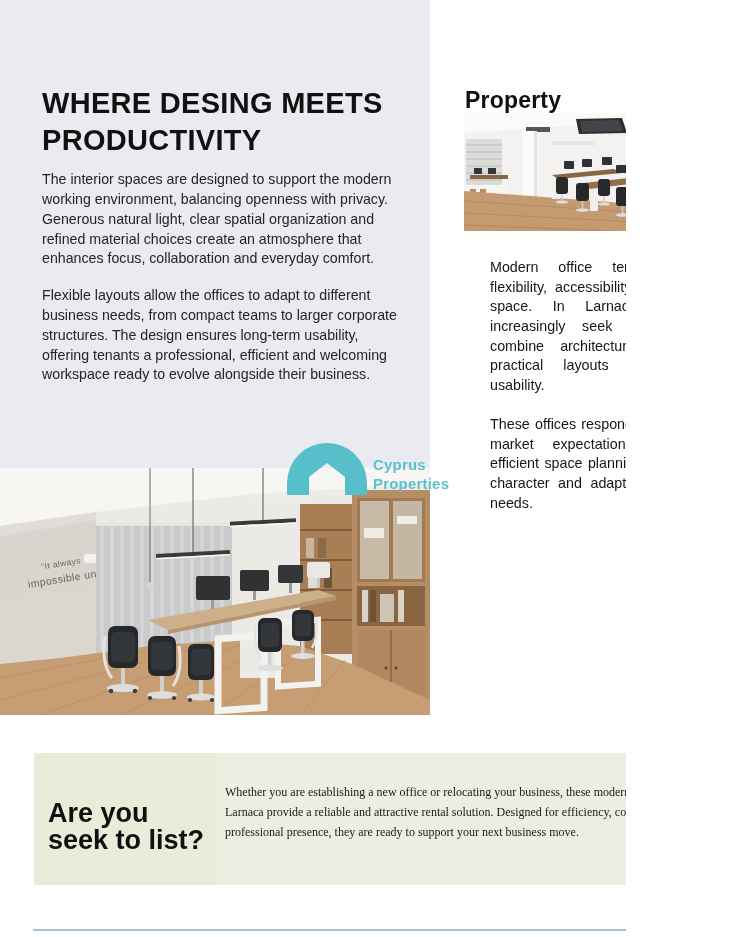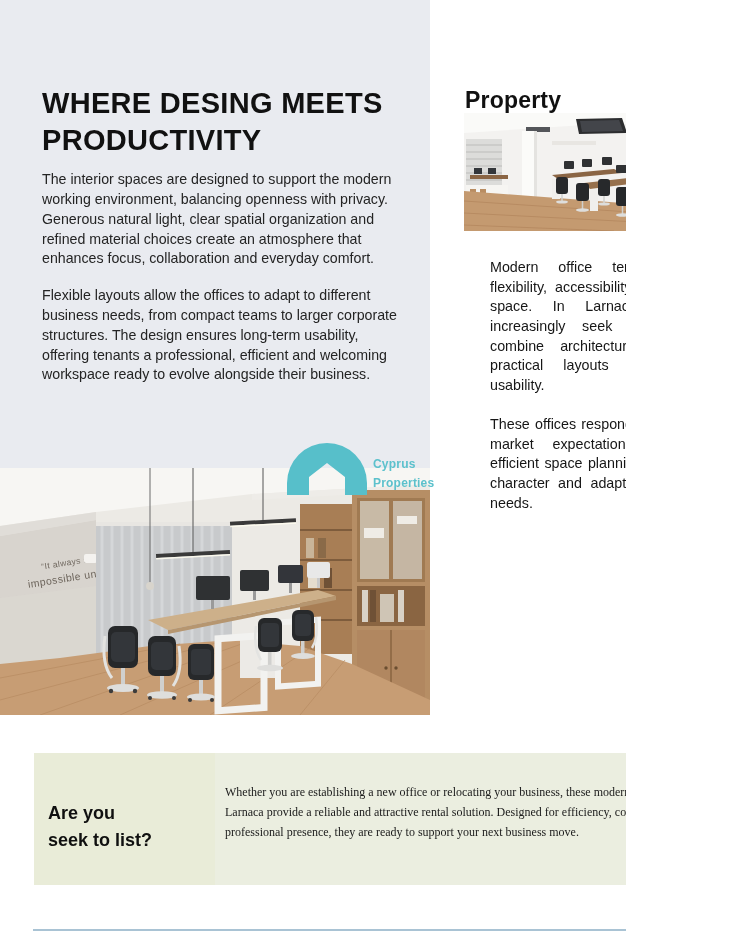--- a/index.html
+++ b/index.html
@@ -15,26 +15,26 @@
   .rt-heading{position:absolute;left:465px;top:68px;font-size:23px;font-weight:800;letter-spacing:.2px;color:#111;}
   .trend-photo{position:absolute;left:464px;top:113px;width:211px;height:118px;}
   .rt-para{position:absolute;left:465px;width:243px;font-size:14.3px;line-height:19.6px;
         text-align:justify;color:#161616;margin-left:25px;}
   .rt-para-1{top:244px;}
   .rt-para-2{top:401px;}
 
   .main-photo{position:absolute;left:0;top:468px;width:430px;height:247px;}
 
   .logo{position:absolute;left:287px;top:441px;display:flex;align-items:flex-start;z-index:5;}
-  .logo-text{margin-left:6px;padding-top:14px;font-size:12px;line-height:19px;font-weight:600;
+  .logo-text{margin-left:6px;padding-top:14px;font-size:15px;line-height:19px;font-weight:600;
         color:#5cc1cc;letter-spacing:.2px;}
 
   .cta{position:absolute;left:34px;top:753px;width:679px;height:132px;background:#e9ecd8;}
   .cta-right-bg{position:absolute;left:181px;top:0;width:498px;height:132px;background:#ebeee0;}
-  .cta-heading{position:absolute;left:14px;top:16px;width:160px;font-size:18px;line-height:27px;
+  .cta-heading{position:absolute;left:14px;top:16px;width:160px;font-size:27px;line-height:27px;
         font-weight:800;color:#101010;margin-top:31px;}
   .cta-body{position:absolute;left:191px;top:18px;width:492px;
         font-family:"Liberation Serif",serif;font-size:12px;line-height:19.8px;color:#1a1a1a;}
 
   .bottom-rule{position:absolute;left:33px;top:929px;width:680px;height:2px;background:#a9c3d4;}
 
   svg text{font-family:"Liberation Sans",sans-serif;}
 </style>
 </head>
 <body>

